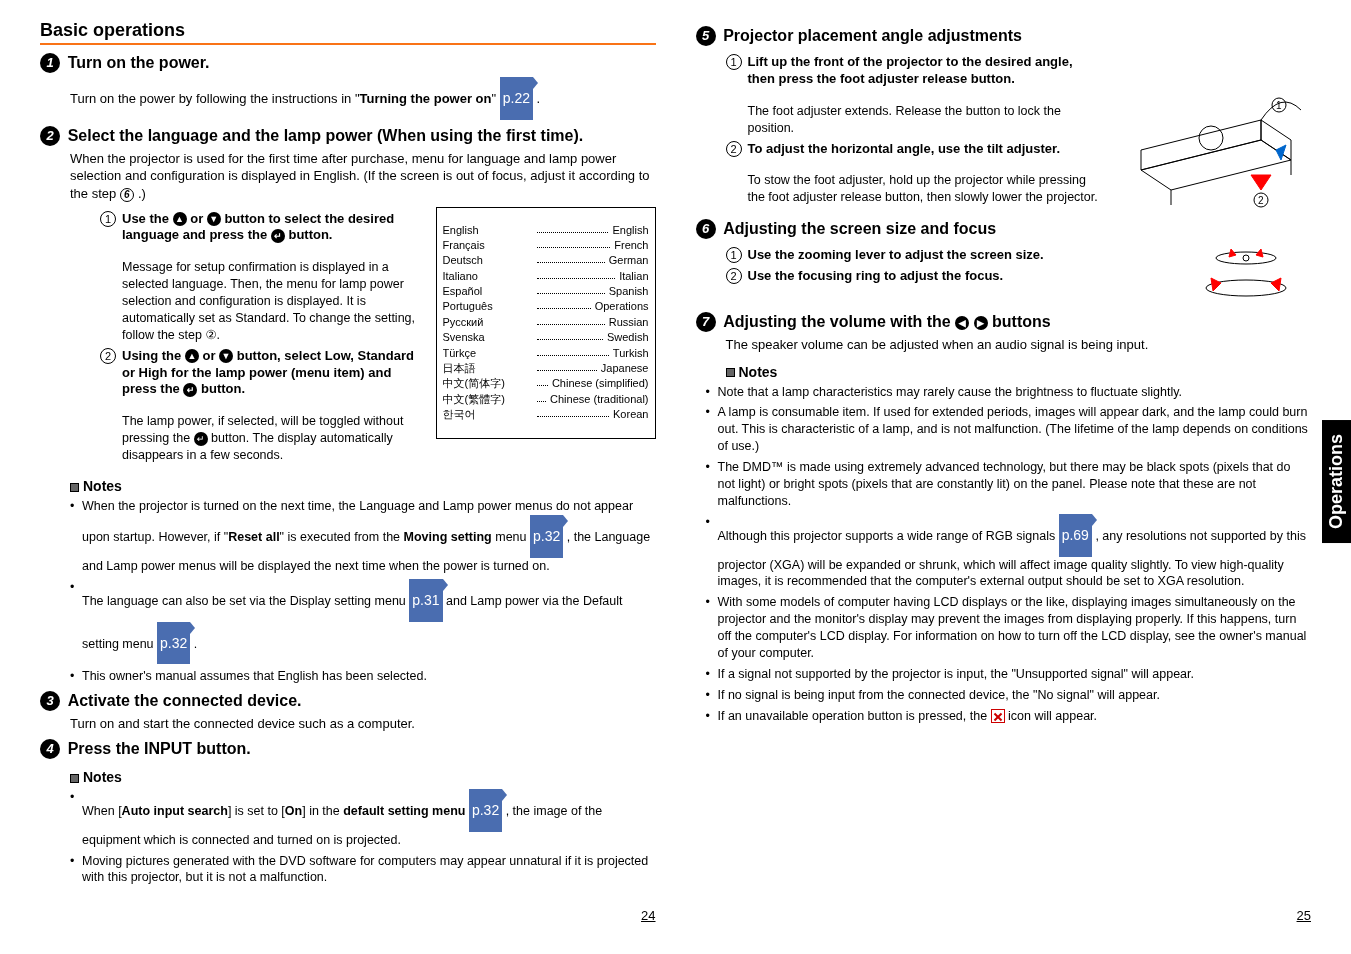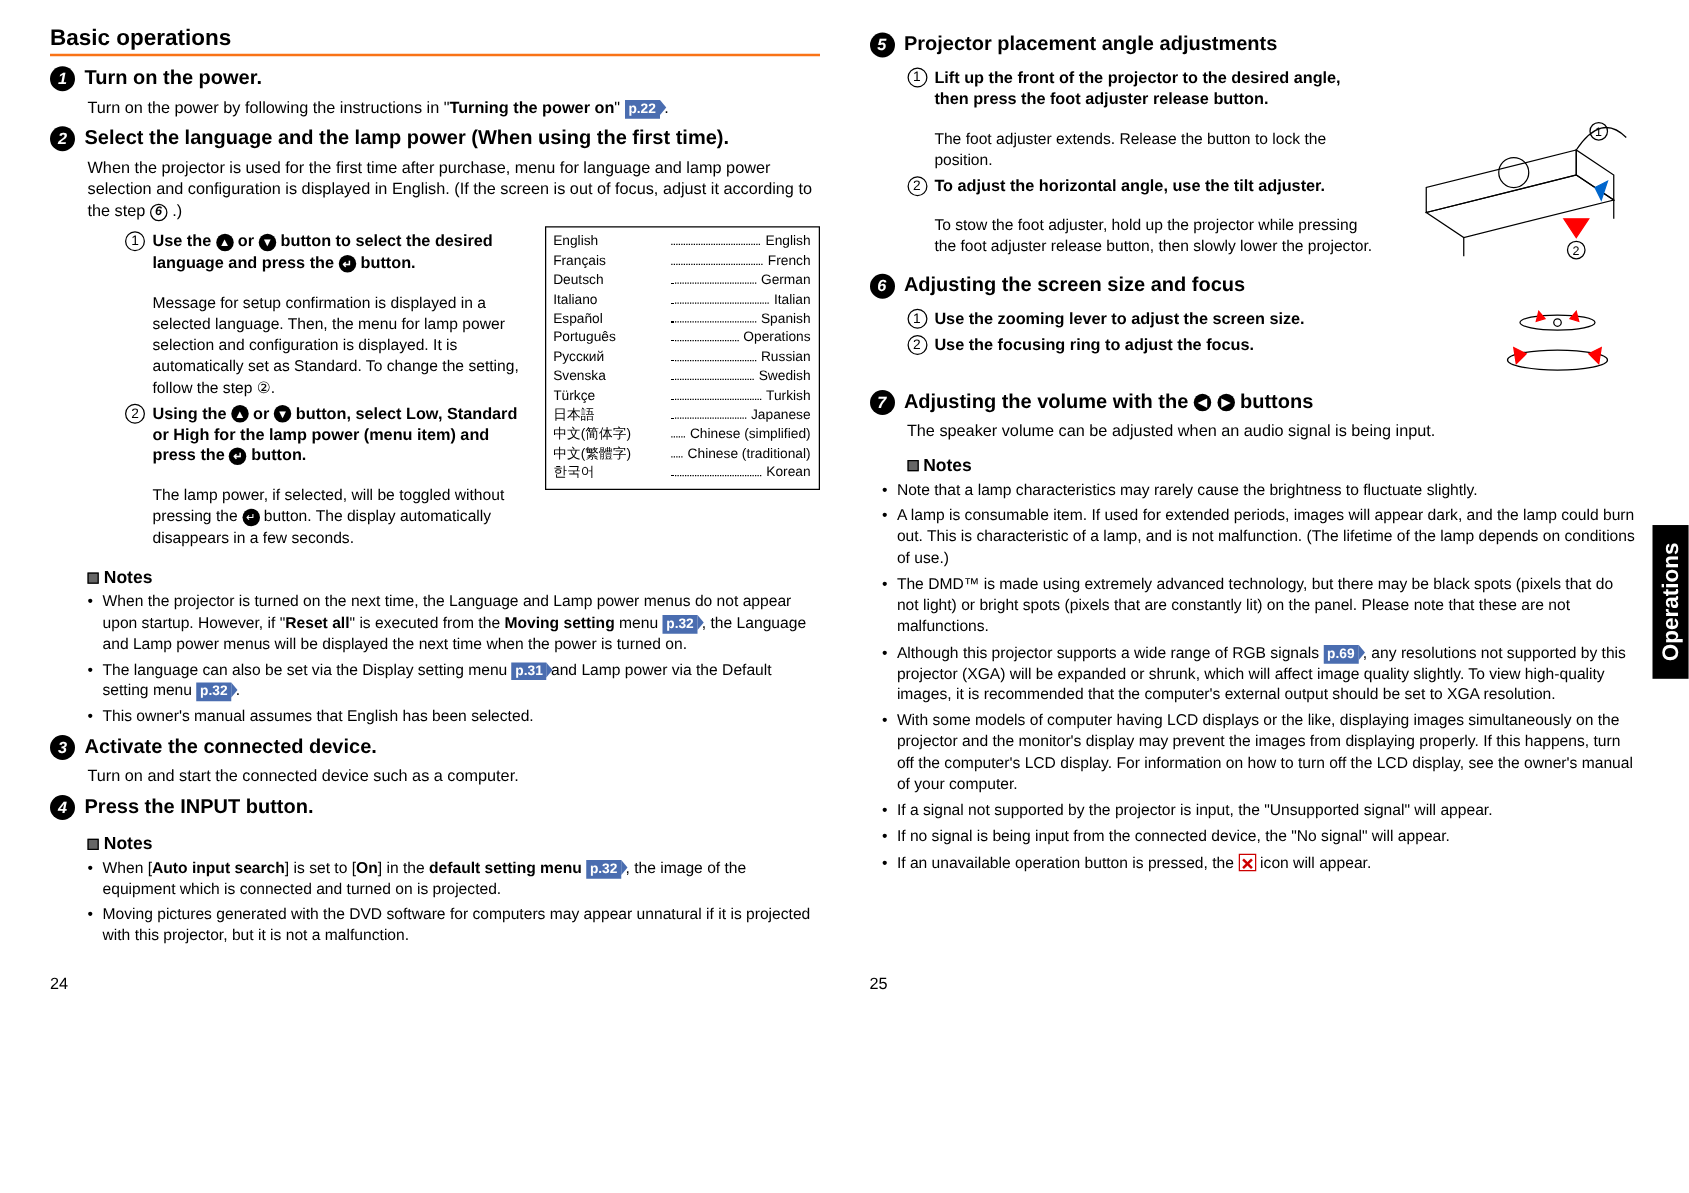--- a/index.html
+++ b/index.html
@@ -9,37 +9,37 @@
   h1 { font-size:18px; font-weight:bold; border-bottom:2px solid #f97316; margin-bottom:8px; padding-bottom:2px; }
   .step { margin:6px 0 4px 0; }
   .stepnum { display:inline-block; width:20px; height:20px; border-radius:50%; background:#000; color:#fff; font-weight:bold; text-align:center; line-height:20px; font-size:13px; vertical-align:middle; margin-right:4px; font-style:italic; }
   .stepnum.hollow { background:#fff; color:#000; border:1px solid #000; }
   .steptitle { font-size:16px; font-weight:bold; display:inline; vertical-align:middle; }
   .bodytext { margin:4px 0 4px 30px; font-size:13px; line-height:1.35; }
   .substep { margin:4px 0 4px 30px; display:flex; gap:6px; }
   .circnum { display:inline-block; min-width:16px; height:16px; border:1px solid #000; border-radius:50%; text-align:center; line-height:14px; font-size:11px; }
   .subtitle { font-weight:bold; font-size:13px; line-height:1.3; }
   .subbody { font-size:12.5px; line-height:1.35; margin-top:15px; }
-  .pageref { display:inline-block; background:#4a6db0; color:#fff; font-size:11px; font-weight:bold; padding:0 3px; border-radius:0; position:relative; }
+  .pageref { display:inline-block; background:#4a6db0; color:#fff; font-size:14px; font-weight:normal; padding:12px 3px; border-radius:0; position:relative; }
   .pageref::after { content:""; position:absolute; right:-5px; top:0; border-left:5px solid #4a6db0; border-top:6px solid transparent; border-bottom:6px solid transparent; }
   .notes-hd { font-weight:bold; margin:10px 0 4px 30px; font-size:14px; }
   .notes-hd .sq { display:inline-block; width:9px; height:9px; border:1px solid #000; background:#666; margin-right:4px; vertical-align:middle; }
   ul.notes { list-style:none; margin:0 0 0 30px; }
   ul.notes li { position:relative; padding-left:12px; font-size:12.5px; line-height:1.35; margin-bottom:4px; }
   ul.notes li::before { content:"•"; position:absolute; left:0; }
   .btn-icon { display:inline-block; width:14px; height:14px; border-radius:50%; background:#000; color:#fff; font-size:9px; text-align:center; line-height:14px; vertical-align:middle; }
-  .langbox { border:1px solid #000; padding:4px 6px; font-size:11px; width:220px; margin-left:10px; line-height:1.4; }
+  .langbox { border:1px solid #000; padding:15px 6px; font-size:11px; width:220px; margin-left:10px; line-height:1.4; }
   .langrow { display:flex; }
   .langnative { width:90px; white-space:nowrap; overflow:hidden; }
   .langdots { flex:1; border-bottom:1px dotted #000; height:10px; margin:0 4px; }
   .flexwrap { display:flex; gap:8px; align-items:flex-start; }
   .sidebar-tab { position:absolute; right:0; top:420px; background:#000; color:#fff; writing-mode:vertical-rl; transform:rotate(180deg); font-size:18px; font-weight:bold; padding:14px 4px; }
   .pagenum { text-align:center; font-size:13px; margin-top:8px; }
   .footer { display:flex; gap:40px; padding:0 40px; }
-  .footer > div { flex:1; text-align:left; }
+  .footer > div { flex:1; text-align:right;text-decoration:underline; }
   .artbox { display:inline-block; vertical-align:top; }
   svg.proj { stroke:#000; fill:none; stroke-width:1; }
   .xicon { display:inline-block; width:14px; height:14px; border:1px solid #c00; position:relative; vertical-align:middle; }
   .xicon::before, .xicon::after { content:""; position:absolute; left:1px; right:1px; top:50%; border-top:2px solid #c00; }
   .xicon::before { transform:rotate(45deg); }
   .xicon::after { transform:rotate(-45deg); }
   .col-right .bodytext, .col-right .substep { margin-left:30px; }
   .bold { font-weight:bold; }
 </style>
 </head>

